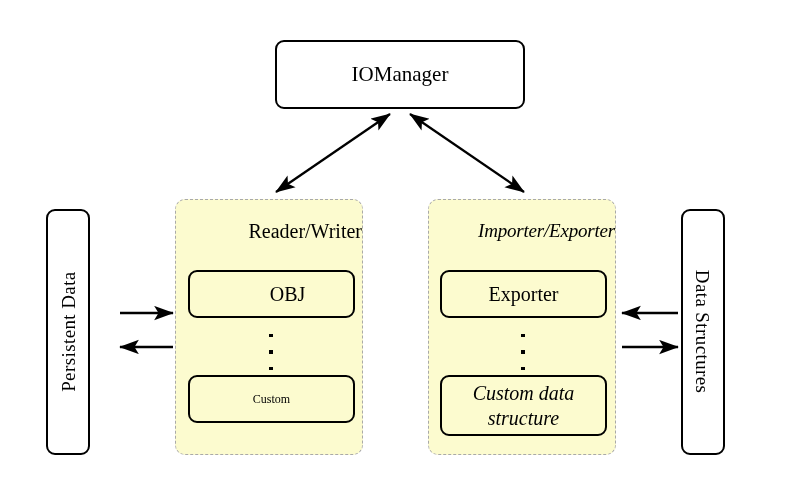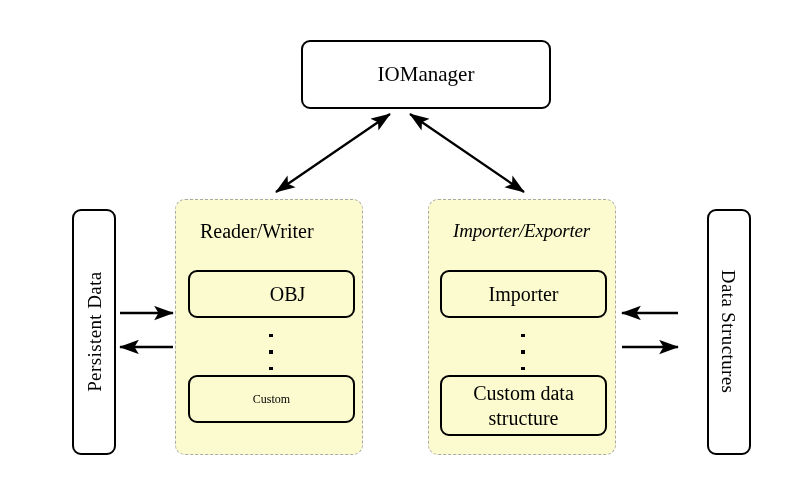--- a/index.html
+++ b/index.html
@@ -28,21 +28,20 @@
     align-items: center;
     justify-content: center;
     text-align: center;
     line-height: 1.22;
   }
 
   .hard-box {
     border: 2.6px solid #000000;
     border-radius: 9px;
     background: #ffffff;
-    margin-left: 26px;
   }
 
   .inner-box {
     border: 2.6px solid #000000;
     border-radius: 9px;
     background: #fcfbcf;
   }
 
   .panel {
     position: absolute;
@@ -99,21 +98,21 @@
     top: 199px;
     width: 188px;
     height: 256px;
   }
 
   .panel-title {
     position: absolute;
     left: 0;
     right: 0;
     top: 20px;
-    text-align: left;
+    text-align: right;
     font-size: 20px;
     white-space: nowrap;
     margin-left: 24px;
   }
   .panel-title.tight { font-size: 19px; letter-spacing: -0.2px; font-style: italic; }
 
   
   #box-obj {
     left: 188px;
     top: 270px;
@@ -135,20 +134,21 @@
     width: 167px;
     height: 48px;
     font-size: 20px;
   }
   #box-custom-data {
     left: 440px;
     top: 375px;
     width: 167px;
     height: 61px;
     font-size: 20px;
+    font-style: italic;
   }
 
   
   .vdots {
     position: absolute;
     width: 14px;
     height: 36px;
     display: flex;
     flex-direction: column;
     justify-content: space-between;
@@ -232,21 +232,21 @@
     <span>
       <span>Custom</span><br>
     </span>
   </div>
 
   <div class="panel" id="panel-importer">
     <div class="panel-title tight">Importer/Exporter</div>
   </div>
 
   <div class="node inner-box" id="box-openmesh">
-    <span>Importer</span>
+    <span>Exporter</span>
   </div>
 
   <div class="vdots" id="dots-right">
     <i></i>
     <i></i>
     <i></i>
   </div>
 
   <div class="node inner-box" id="box-custom-data">
     <span>

